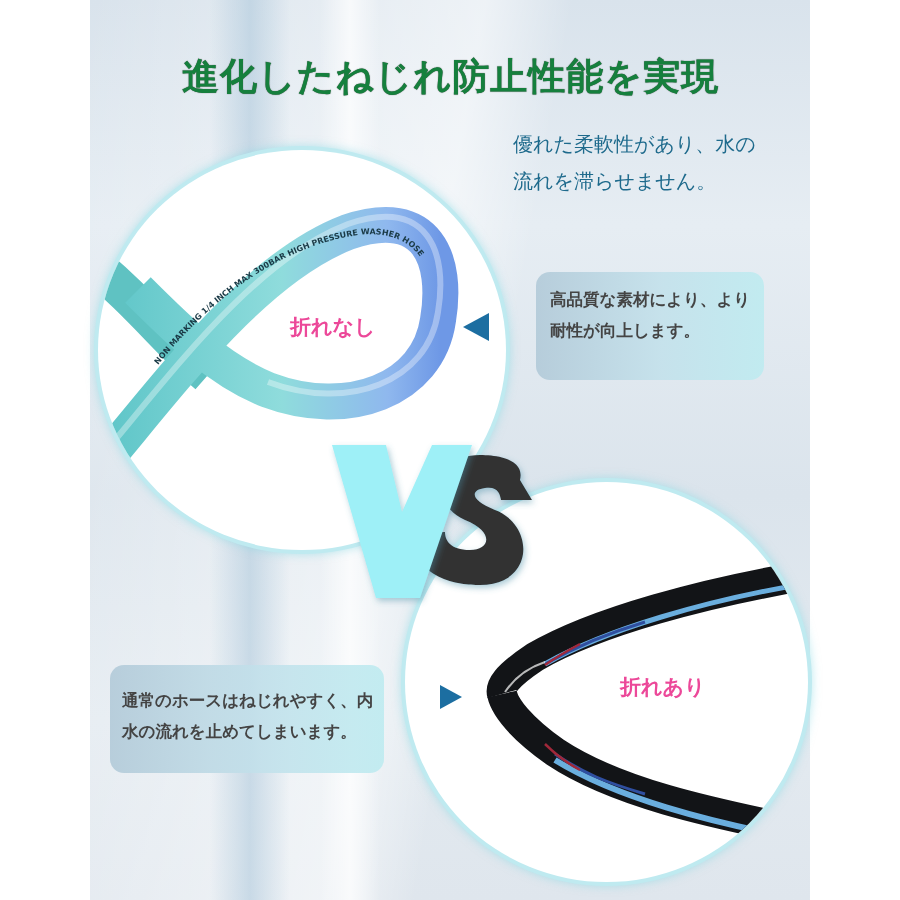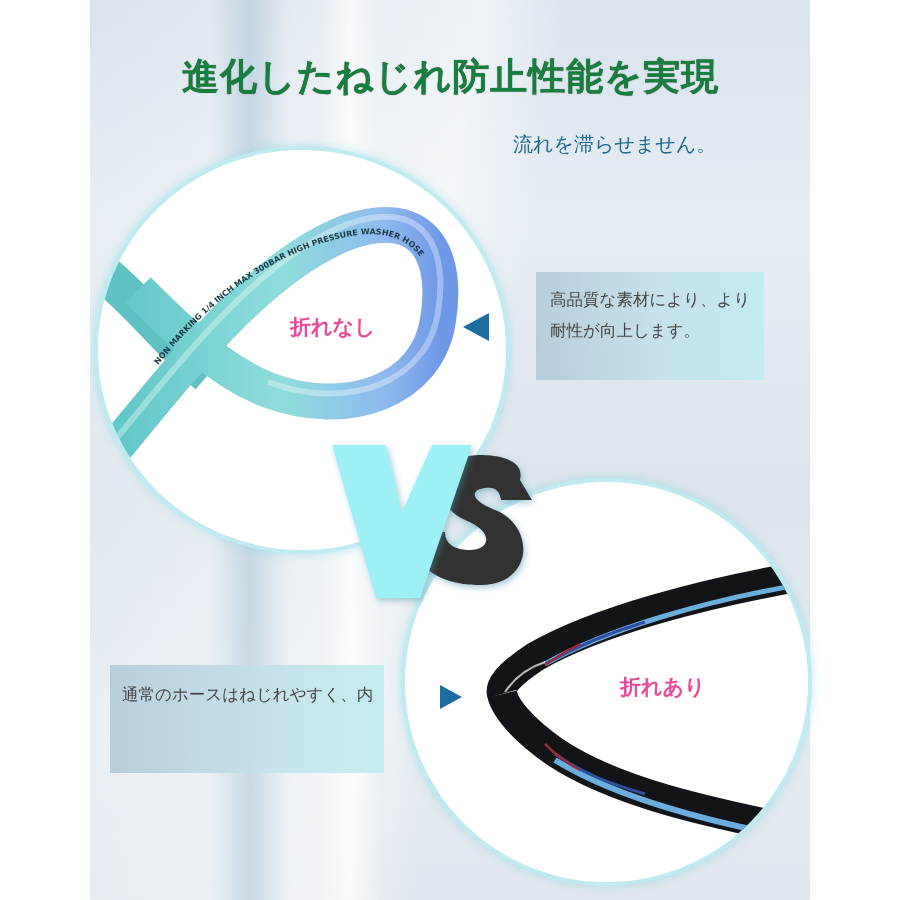--- a/index.html
+++ b/index.html
@@ -38,39 +38,41 @@
     .circle-top { left: 98px; top: 150px; width: 408px; height: 400px; z-index: 2; }
     .circle-bottom { left: 405px; top: 482px; width: 403px; height: 400px; z-index: 2; }
     .hose-svg { position: absolute; left: 0; top: 0; width: 100%; height: 100%; }
     .circle-label {
       position: absolute; font-size: 21px; font-weight: bold; color: #ec4899; z-index: 4; white-space: nowrap;
     }
     .label-top { left: 290px; top: 313px; }
     .label-bottom { left: 620px; top: 673px; }
     .caption {
       position: absolute; z-index: 5; font-size: 16.5px; line-height: 31px; color: #444;
-      border-radius: 0;
+      border-radius: 14px;
       background: linear-gradient(90deg, rgba(175,200,215,0.85) 0%, rgba(195,225,235,0.9) 55%, rgba(190,235,240,0.9) 100%);
+      font-weight: bold;
     }
     .caption-right { left: 536px; top: 272px; width: 228px; height: 108px; padding: 12px 0 0 14px; box-sizing: border-box; }
-    .caption-left { left: 110px; top: 665px; width: 274px; height: 108px; padding: 14px 0 0 12px; box-sizing: border-box; }
+    .caption-left { left: 110px; top: 665px; width: 274px; height: 108px; padding: 20px 0 0 12px; box-sizing: border-box; }
     .tri { position: absolute; z-index: 6; width: 0; height: 0; }
     .tri-left { left: 463px; top: 313px; border-top: 14px solid transparent; border-bottom: 14px solid transparent; border-right: 26px solid #1c6ea1; }
     .tri-right { left: 440px; top: 685px; border-top: 12px solid transparent; border-bottom: 12px solid transparent; border-left: 22px solid #1c6ea1; }
     .vs { position: absolute; left: 320px; top: 420px; width: 260px; height: 200px; z-index: 7; }
     .line { display: block; }
   </style>
 </head>
 <body>
 
 <div class="panel"></div>
 
 <div class="title">進化したねじれ防止性能を実現</div>
 
 <div class="intro">
+  <span class="line">優れた柔軟性があり、水の</span>
   <span class="line">流れを滞らせません。</span>
 </div>
 
 <div class="circle circle-top">
   <svg class="hose-svg" viewBox="0 0 408 400">
     <defs>
       <linearGradient id="cyanHose" x1="0" y1="0" x2="1" y2="0">
         <stop offset="0" stop-color="#59c3c6"></stop>
         <stop offset="0.55" stop-color="#8fdcdc"></stop>
         <stop offset="0.85" stop-color="#8fb8ee"></stop>
@@ -111,20 +113,21 @@
     <path d="M 140 262 C 150 272, 160 280, 175 288" stroke="#a0283a" stroke-width="2.5" fill="none"></path>
     <path d="M 100 210 C 110 195, 125 185, 140 180" stroke="rgba(255,255,255,0.7)" stroke-width="2" fill="none"></path>
   </svg>
 </div>
 
 <div class="circle-label label-bottom">折れあり</div>
 <div class="tri tri-right"></div>
 
 <div class="caption caption-left">
   <span class="line">通常のホースはねじれやすく、内</span>
+  <span class="line">水の流れを止めてしまいます。</span>
 </div>
 
 <svg class="vs" viewBox="0 0 260 200">
   <defs>
     <filter id="sh" x="-20%" y="-20%" width="140%" height="140%">
       <feDropShadow dx="2" dy="3" stdDeviation="3" flood-color="#4a8fa8" flood-opacity="0.45"></feDropShadow>
     </filter>
   </defs>
 
   <g filter="url(#sh)">

